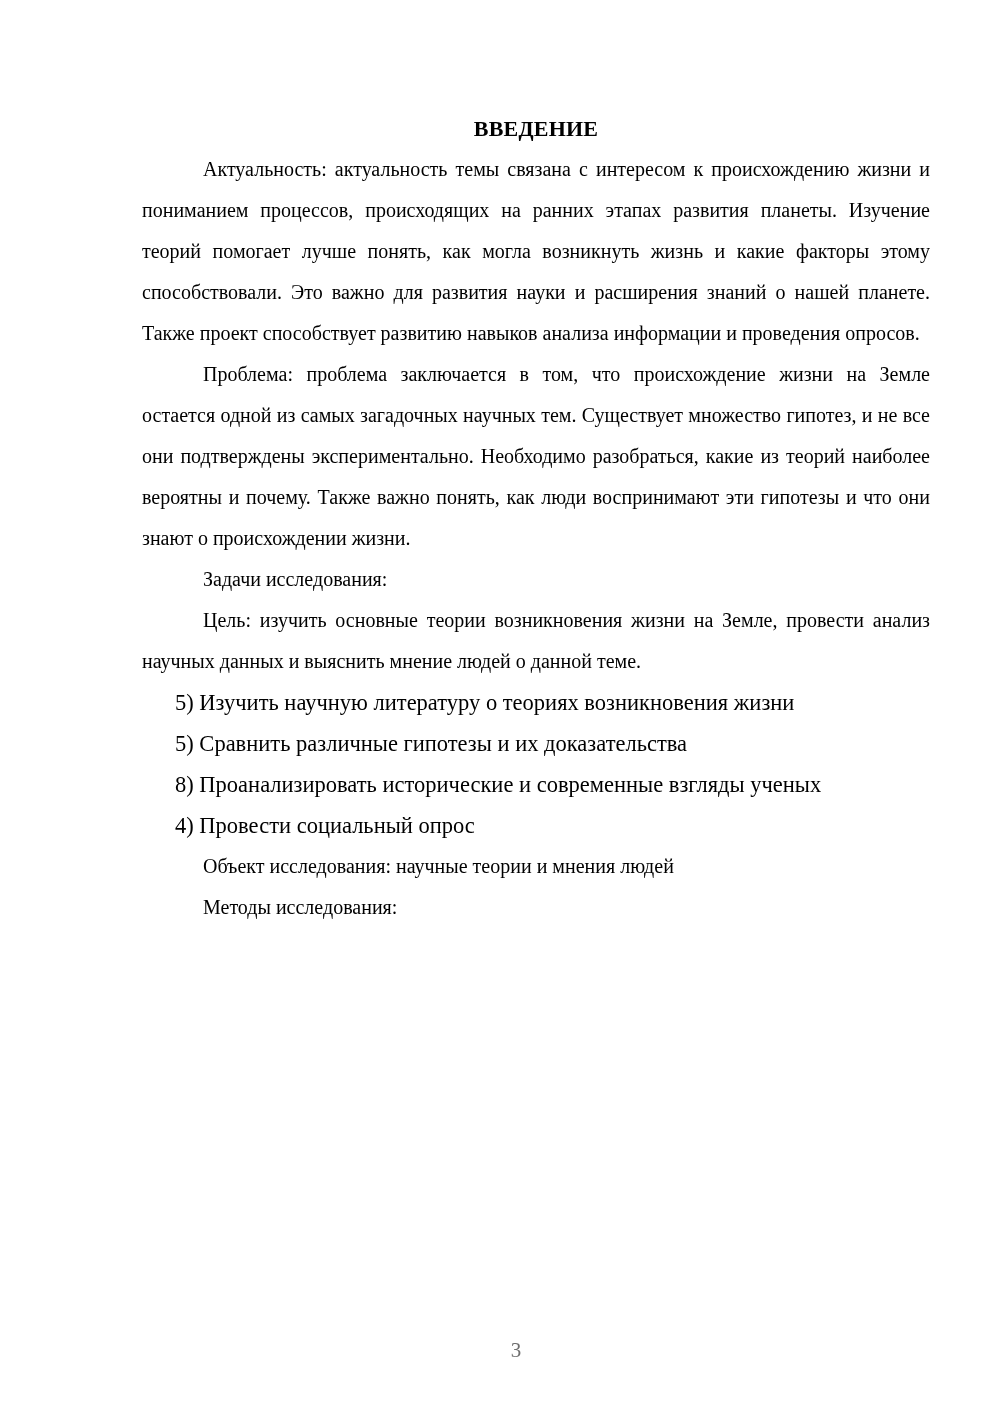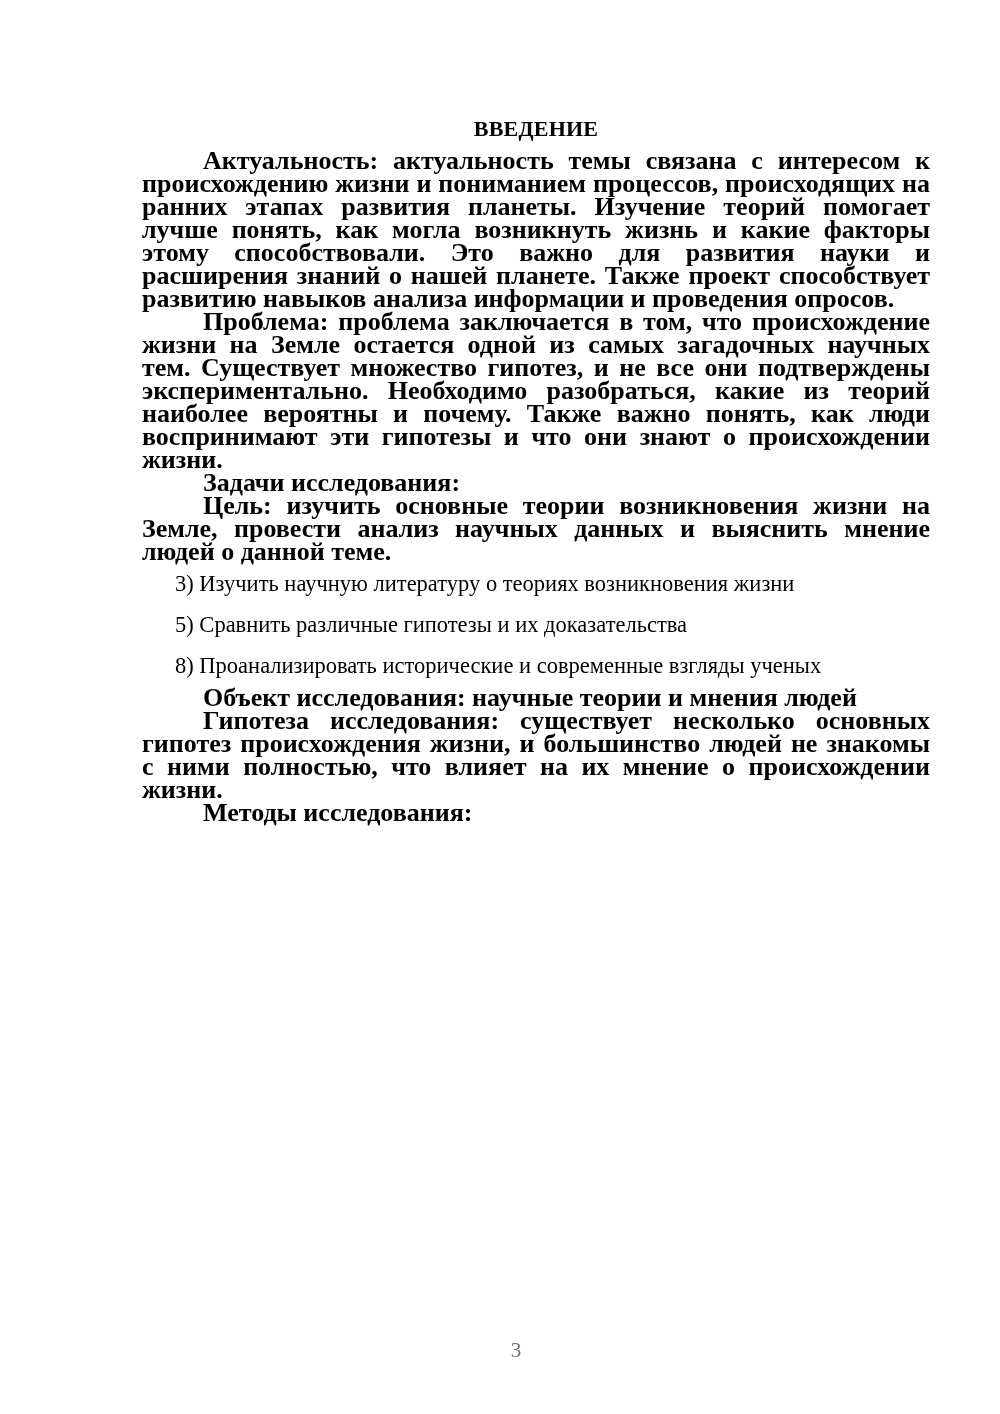--- a/index.html
+++ b/index.html
@@ -32,28 +32,27 @@
   .doc-title {
     font-size: 22px;
     font-weight: bold;
     text-align: center;
     line-height: 41px;
     margin: 0 0 0 0;
     letter-spacing: 0.2px;
   }
 
   .body-para {
-    font-size: 26px;
-    line-height: 23px;
+    font-size: 20px;
+    line-height: 41px;
     text-align: justify;
     text-justify: inter-word;
     text-indent: 61px;
     margin: 0;
     hyphens: none;
-    font-weight: bold;
   }
 
   .list-block {
     margin: 0;
     padding: 0;
     list-style: none;
   }
 
   .list-item {
     font-size: 22.5px;
@@ -87,29 +86,29 @@
 
     <p class="body-para">Актуальность: актуальность темы связана с интересом к происхождению жизни и пониманием процессов, происходящих на ранних этапах развития планеты. Изучение теорий помогает лучше понять, как могла возникнуть жизнь и какие факторы этому способствовали. Это важно для развития науки и расширения знаний о нашей планете. Также проект способствует развитию навыков анализа информации и проведения опросов.</p>
 
     <p class="body-para">Проблема: проблема заключается в том, что происхождение жизни на Земле остается одной из самых загадочных научных тем. Существует множество гипотез, и не все они подтверждены экспериментально. Необходимо разобраться, какие из теорий наиболее вероятны и почему. Также важно понять, как люди воспринимают эти гипотезы и что они знают о происхождении жизни.</p>
 
     <p class="body-para">Задачи исследования:</p>
 
     <p class="body-para">Цель: изучить основные теории возникновения жизни на Земле, провести анализ научных данных и выяснить мнение людей о данной теме.</p>
 
     <ul class="list-block">
-      <li class="list-item">3) Изучить научную литературу о теориях возникновения жизни</li>
+      <li class="list-item">5) Изучить научную литературу о теориях возникновения жизни</li>
       <li class="list-item">5) Сравнить различные гипотезы и их доказательства</li>
       <li class="list-item">8) Проанализировать исторические и современные взгляды ученых</li>
+      <li class="list-item">4) Провести социальный опрос</li>
     </ul>
 
     <p class="body-para">Объект исследования: научные теории и мнения людей</p>
 
 
-    <p class="body-para">Гипотеза исследования: существует несколько основных гипотез происхождения жизни, и большинство людей не знакомы с ними полностью, что влияет на их мнение о происхождении жизни.</p>
 
     <p class="body-para">Методы исследования:</p>
 
   </div>
 
   <div class="page-number">3</div>
 
 </div>
 
 </body></html>

